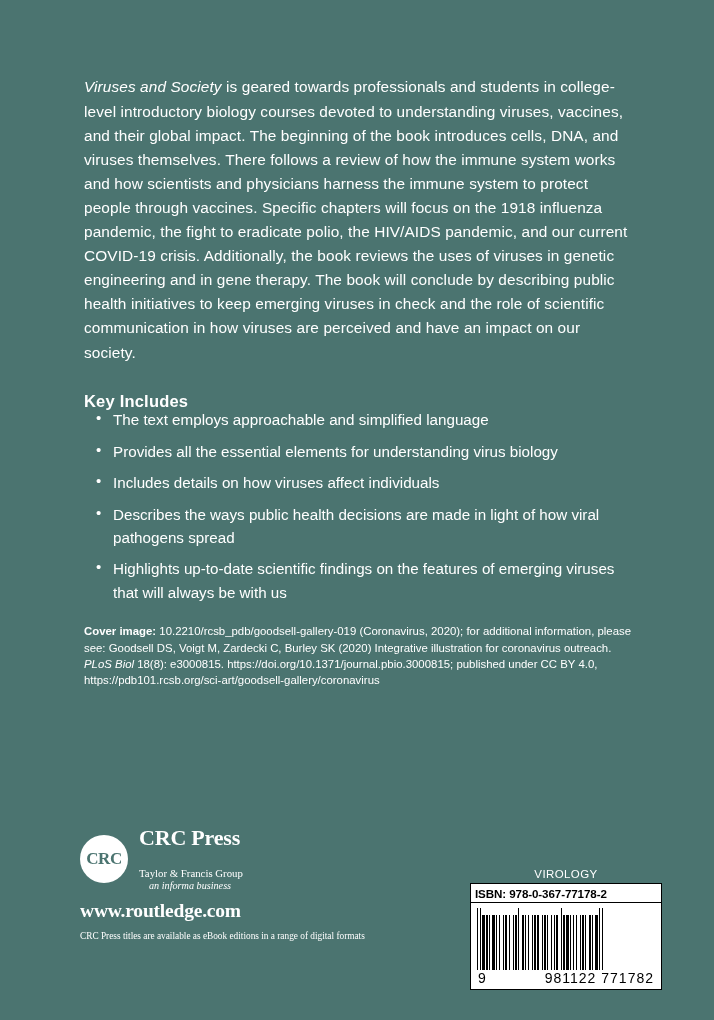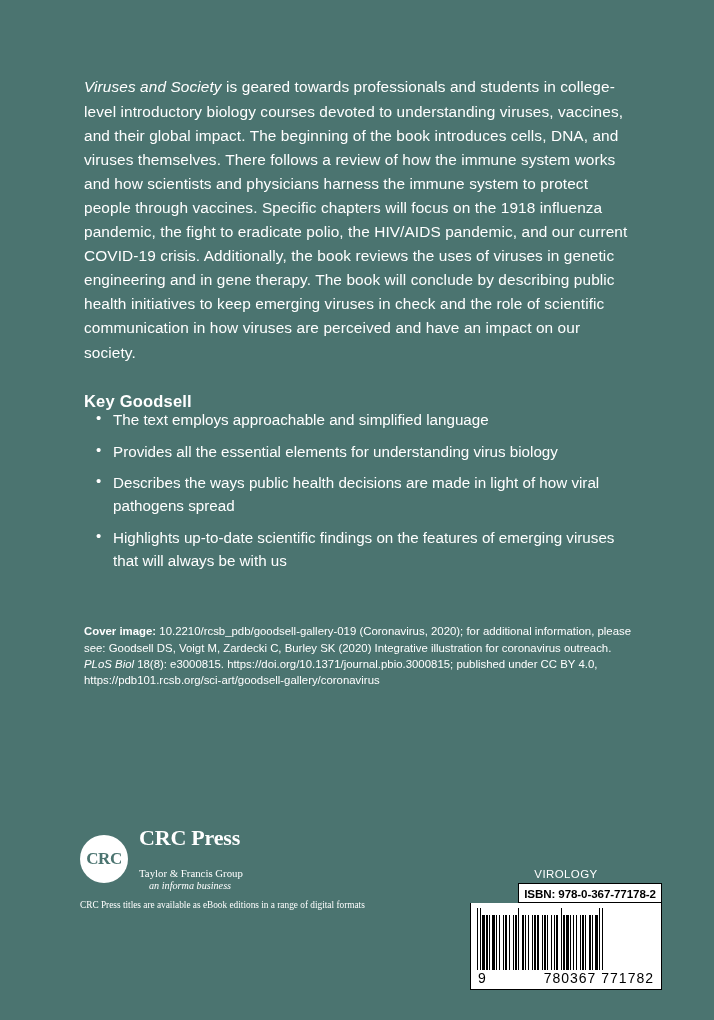--- a/index.html
+++ b/index.html
@@ -152,25 +152,23 @@
     font-size: 11.5px;
     letter-spacing: 0.4px;
     color: #ffffff;
     margin-bottom: 3px;
   }
   .isbn-box {
     background: #ffffff;
     color: #000000;
     border: 1px solid #000;
     padding: 3px 4px 2px 4px;
-    text-align: center;
     font-size: 11.6px;
     font-weight: bold;
     letter-spacing: -0.1px;
-    margin-left: 48px;
   }
   .barcode-box {
     background: #ffffff;
     border: 1px solid #000;
     border-top: none;
     padding: 5px 6px 2px 6px;
   }
   .bars {
     height: 62px;
     display: flex;
@@ -193,40 +191,42 @@
     letter-spacing: 1px;
   }
 </style>
 </head>
 <body>
 
 <div class="page">
 
   <p class="blurb"><span class="title-italic">Viruses and Society</span><span> is geared towards professionals and students in college-level introductory biology courses devoted to understanding viruses, vaccines, and their global impact. The beginning of the book introduces cells, DNA, and viruses themselves. There follows a review of how the immune system works and how scientists and physicians harness the immune system to protect people through vaccines. Specific chapters will focus on the 1918 influenza pandemic, the fight to eradicate polio, the HIV/AIDS pandemic, and our current COVID-19 crisis. Additionally, the book reviews the uses of viruses in genetic engineering and in gene therapy. The book will conclude by describing public health initiatives to keep emerging viruses in check and the role of scientific communication in how viruses are perceived and have an impact on our society.</span></p>
 
-  <h2 class="kf-heading">Key Goodsell</h2>
+  <h2 class="kf-heading">Key Includes</h2>
 
   <ul class="kf-list">
     <li>The text employs approachable and simplified language</li>
     <li>Provides all the essential elements for understanding virus biology</li>
+    <li>Includes details on how viruses affect individuals</li>
     <li>Describes the ways public health decisions are made in light of how viral pathogens spread</li>
     <li>Highlights up-to-date scientific findings on the features of emerging viruses that will always be with us</li>
   </ul>
 
   <p class="credit"><b>Cover image:</b><span> 10.2210/rcsb_pdb/goodsell-gallery-019 (Coronavirus, 2020); for additional information, please see: Goodsell DS, Voigt M, Zardecki C, Burley SK (2020) Integrative illustration for coronavirus outreach. </span><i>PLoS Biol</i><span> 18(8): e3000815. https://doi.org/10.1371/journal.pbio.3000815; published under CC BY 4.0, https://pdb101.rcsb.org/sci-art/goodsell-gallery/coronavirus</span></p>
 
   <div class="publisher">
     <div class="pub-row">
       <div class="crc-logo">CRC</div>
       <div class="pub-text">
         <div class="pub-name">CRC Press</div>
         <div class="pub-sub1">Taylor &amp; Francis Group</div>
         <div class="pub-sub2">an informa business</div>
       </div>
     </div>
+    <div class="pub-url">www.routledge.com</div>
     <div class="pub-note">CRC Press titles are available as eBook editions in a range of digital formats</div>
   </div>
 
   <div class="barcode-area">
     <div class="virology-label">VIROLOGY</div>
     <div class="isbn-box">ISBN: 978-0-367-77178-2</div>
     <div class="barcode-box">
       <div class="bars" id="bars">
           <span style="width: 1px;"></span>
           <span style="width: 2px; background: transparent;"></span>
@@ -304,18 +304,18 @@
           <span class="short" style="width: 2px; background: transparent;"></span>
           <span class="short" style="width: 3px;"></span>
           <span class="short" style="width: 1px; background: transparent;"></span>
           <span style="width: 1px;"></span>
           <span style="width: 2px; background: transparent;"></span>
           <span style="width: 1px;"></span>
           <span style="width: 1px; background: transparent;"></span>
         </div>
       <div class="barcode-digits">
         <span>9</span>
-        <span>780367 771782</span>
+        <span>981122 771782</span>
       </div>
     </div>
   </div>
 
 </div>
 
 </body></html>

